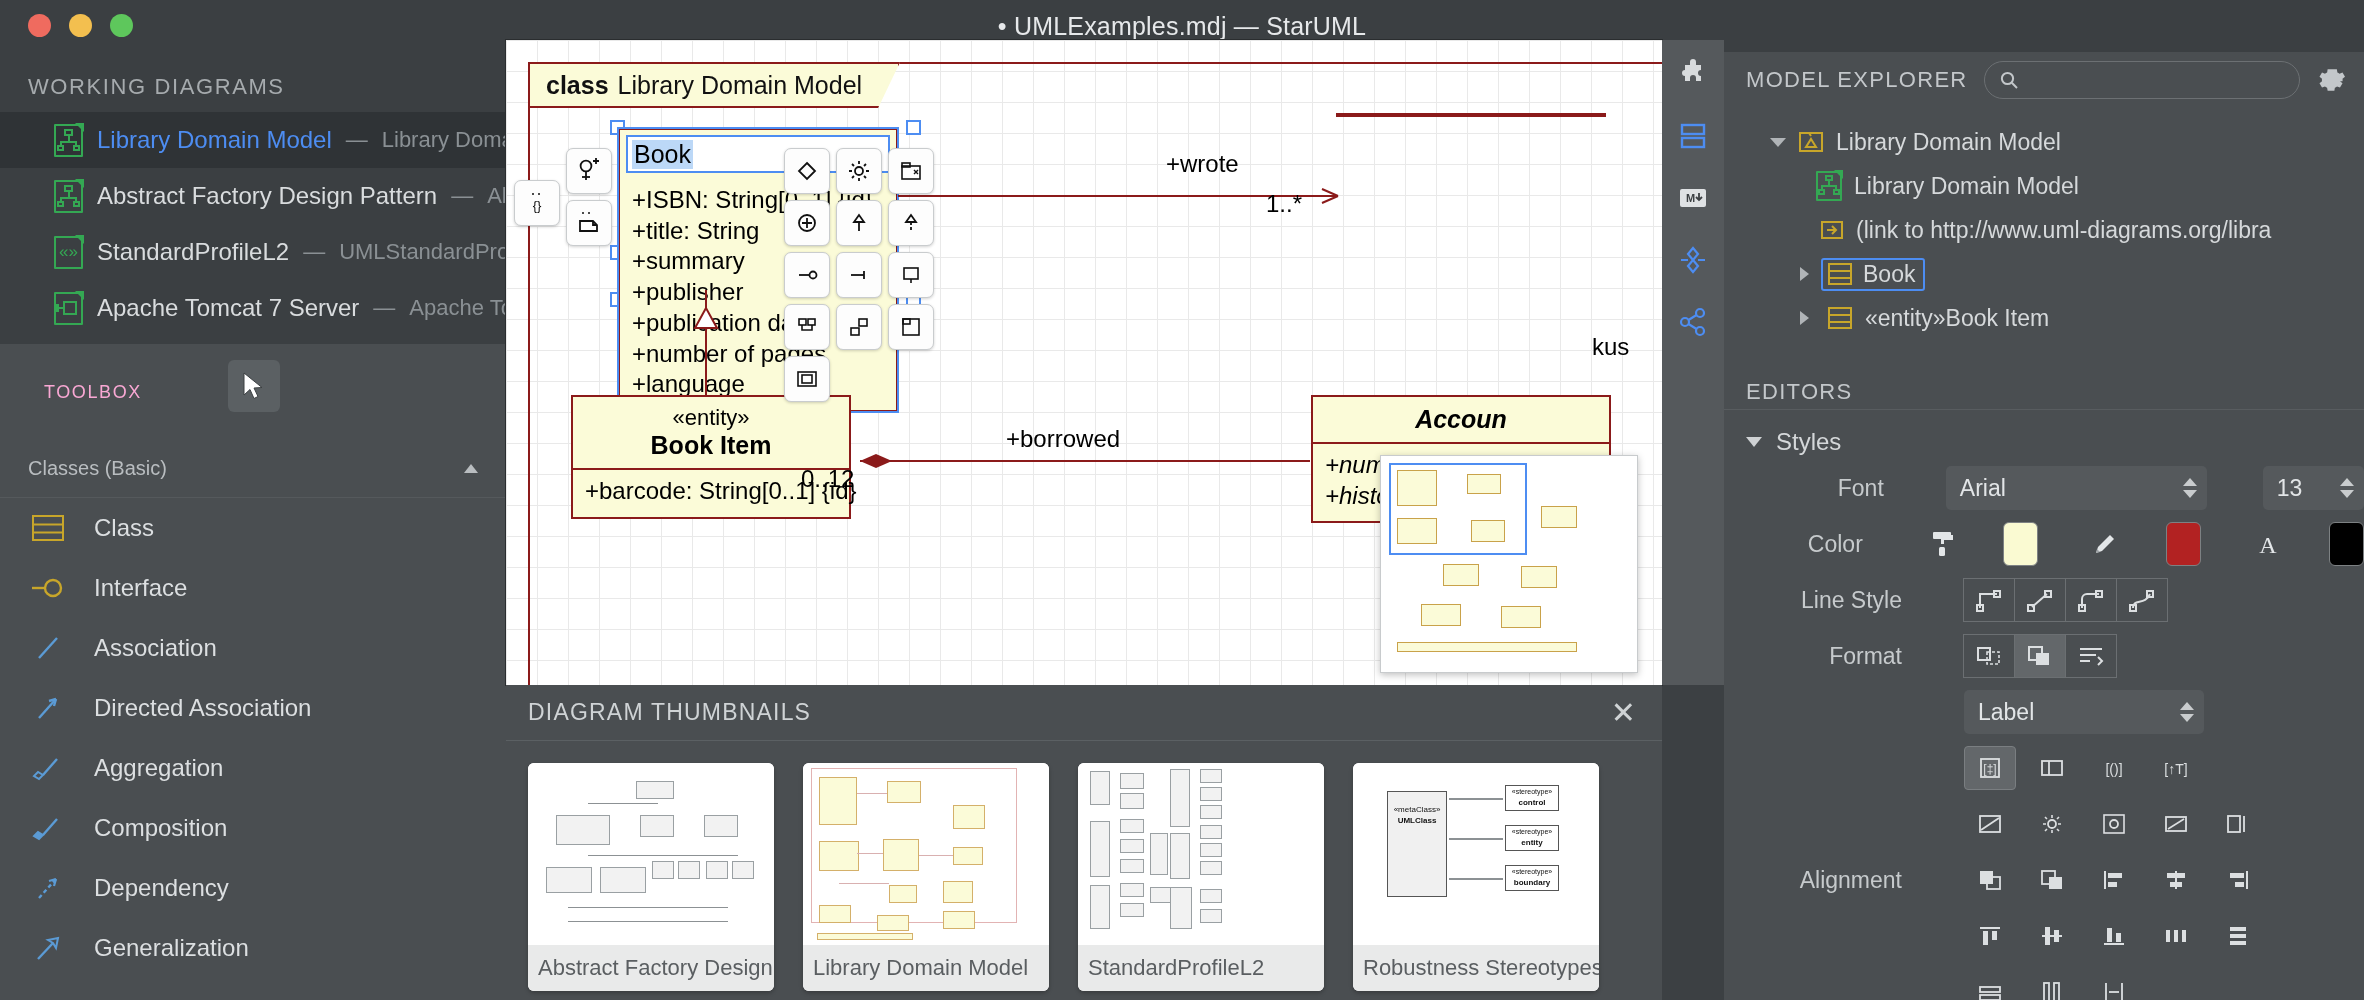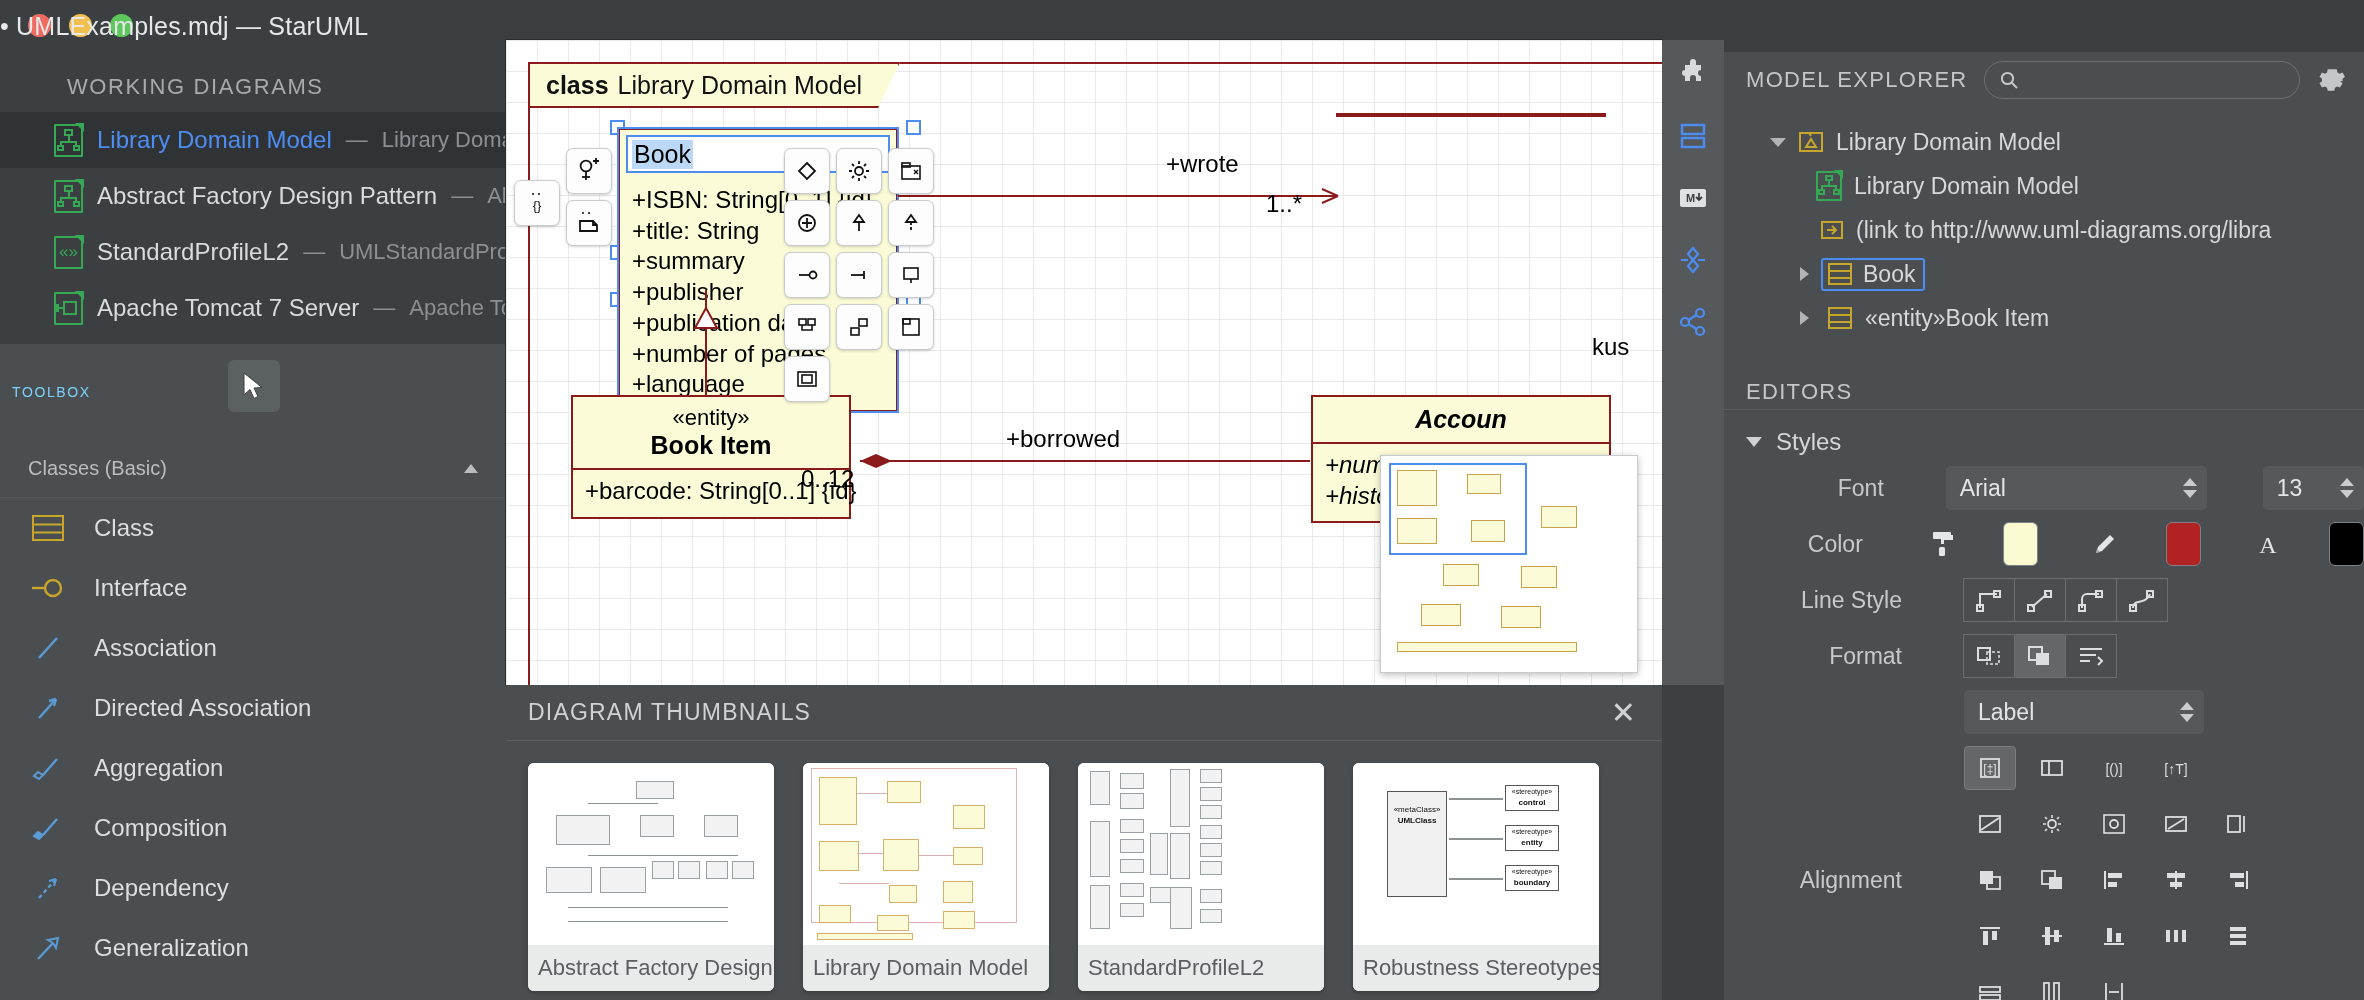--- a/index.html
+++ b/index.html
@@ -17,34 +17,33 @@
     background: #3b3f42;
     display: flex; align-items: center;
   }
   .traffic { position: absolute; left: 28px; top: 14px; display: flex; gap: 18px; }
   .dot { width: 23px; height: 23px; border-radius: 50%; }
   .dot.red { background: #ef6b5f; }
   .dot.yellow { background: #f3bf4f; }
   .dot.green { background: #5ec75c; }
   .title-text {
     position: absolute; left: 0; top: 0; width: 2364px; height: 52px;
-    line-height: 52px; text-align: left;
+    line-height: 52px; text-align: center;
     color: #e6e8ea; font-size: 25px; letter-spacing: .2px;
   }
 
   
   .left {
     position: absolute; left: 0; top: 52px; width: 506px; height: 948px;
     background: #4a4e51;
   }
   .wd-block { background: #3b3f42; padding-top: 10px; padding-bottom: 8px; }
   .panel-label {
     color: #a6abae; font-size: 22px; letter-spacing: 1.6px;
     padding: 12px 8px 12px 28px;
-    margin-left: 39px;
   }
   .wd-item {
     display: flex; align-items: center; gap: 14px;
     height: 56px; padding-left: 54px; white-space: nowrap; overflow: hidden;
   }
   .wd-item.sel { background: #2f3336; }
   .wd-name { font-size: 24px; color: #d9dcde; }
   .wd-item.sel .wd-name { color: #4d8df2; }
   .wd-sub { font-size: 22px; color: #8a9094; }
   .dash { color: #8a9094; font-size: 22px; }
@@ -58,21 +57,21 @@
   .doc-ico .fold {
     position: absolute; right: -1px; top: -1px;
     width: 0; height: 0;
     border-left: 9px solid transparent;
     border-top: 9px solid #34a853;
   }
   .doc-ico .gl { position: absolute; background: #34a853; }
 
   
   .tb-head { display: flex; align-items: center; position: relative; height: 96px; }
-  .tb-label { color: #7dd3fc; font-size: 14px; letter-spacing: 1.6px; padding-left: 12px; }
+  .tb-label { color: #f9a8d4; font-size: 18px; letter-spacing: 1.6px; padding-left: 44px; }
   .cursor-btn {
     position: absolute; left: 228px; top: 16px;
     width: 52px; height: 52px; background: #5b6063; border-radius: 6px;
     display: flex; align-items: center; justify-content: center;
   }
   .cursor-btn svg { display: block; }
   .group-head {
     display: flex; align-items: center; justify-content: space-between;
     padding: 0 28px 0 28px; height: 58px;
     border-bottom: 1px solid #55595c;

